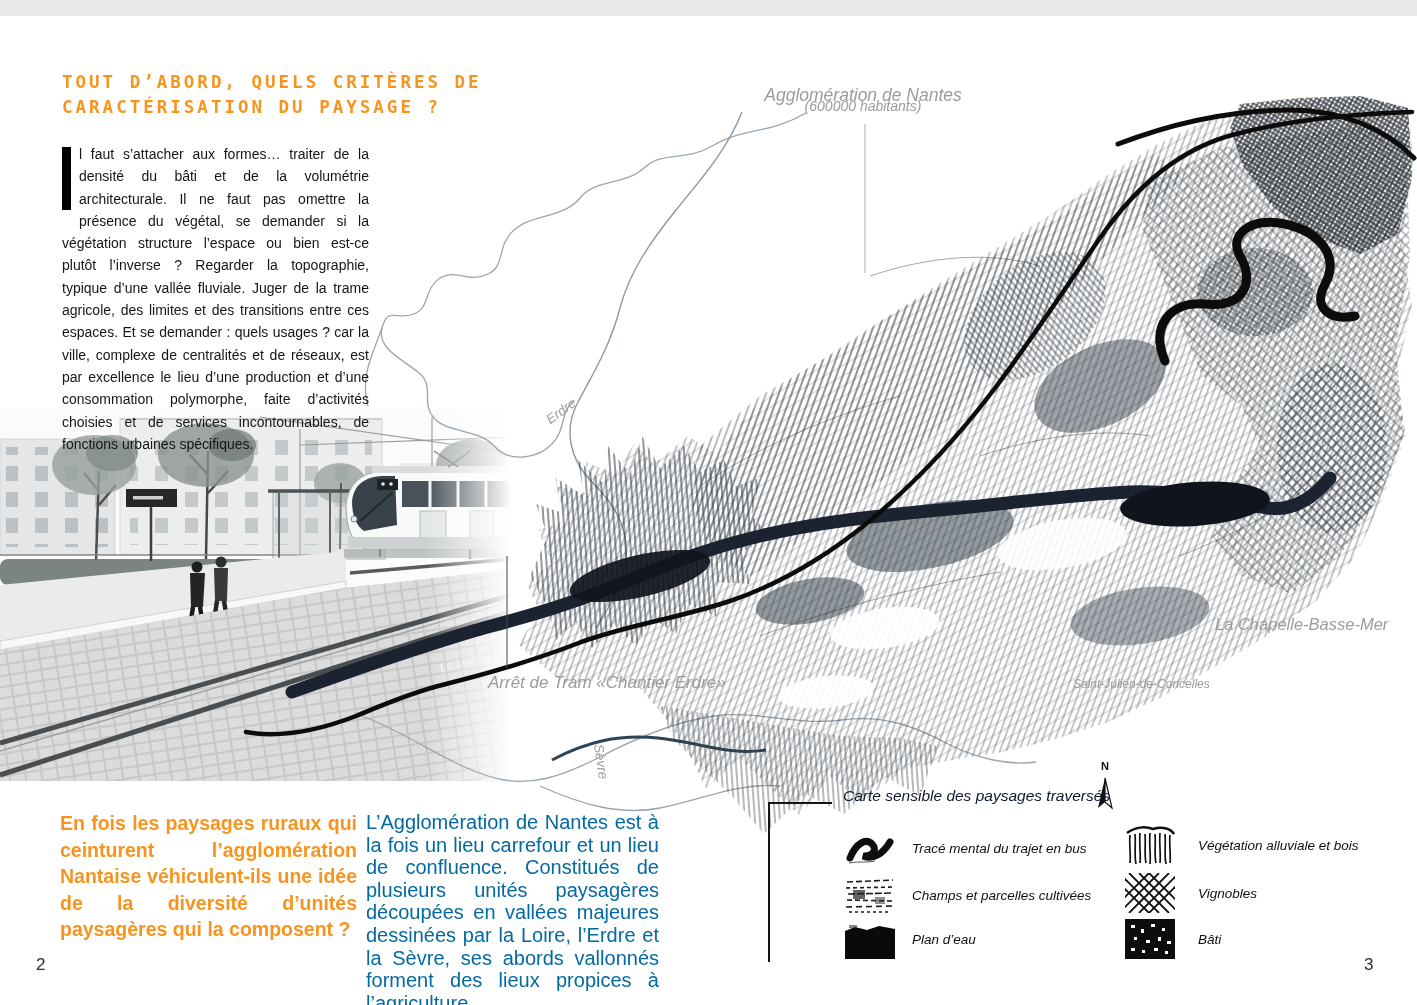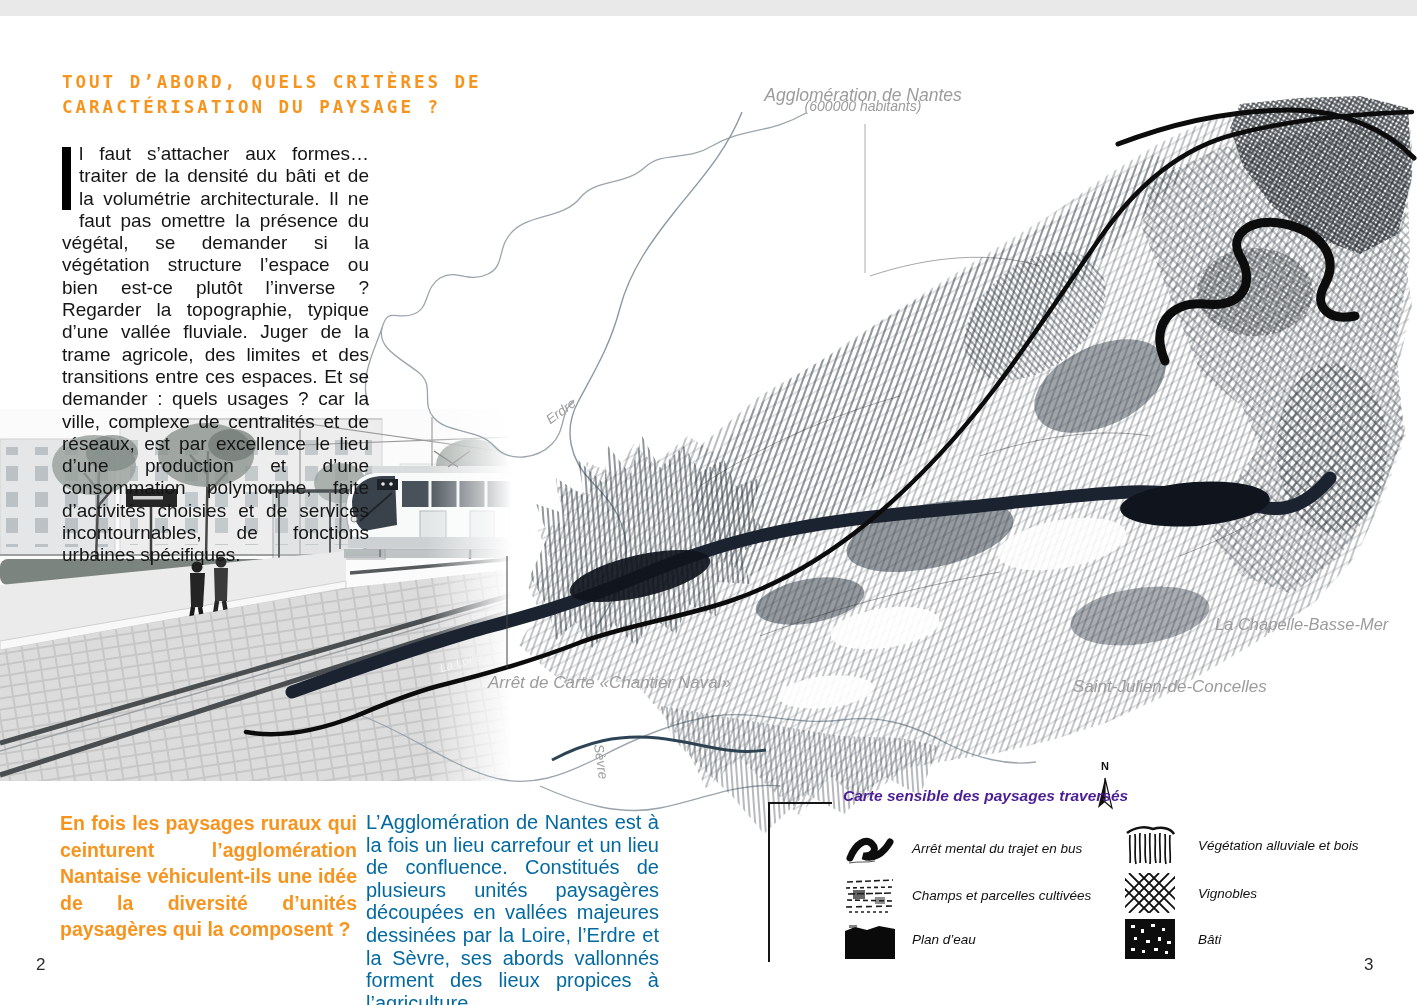--- a/index.html
+++ b/index.html
@@ -14,21 +14,21 @@
   .heading {
     left:62px; top:54px; width:480px;
     font-family:"DejaVu Sans Mono", monospace;
     font-size:17.5px; font-weight:bold; letter-spacing:3px; line-height:25px;
     color:var(--accent,#F7941E);
   }
 
   
   .intro {
     left:62px; top:127px; width:307px;
-    font-size:19px; line-height:22.3px; text-align:justify; color:#151515;
+    font-size:14px; line-height:22.3px; text-align:justify; color:#151515;
   }
   .initial-bar { float:left; width:9px; height:63px; background:#000; margin:4px 8px 0 0; }
 
   
   .question {
     left:60px; top:794px; width:297px;
     font-size:19.5px; font-weight:bold; line-height:26.6px; text-align:justify;
     color:var(--accent,#F7941E);
   }
 
@@ -36,30 +36,30 @@
   .body2 {
     left:366px; top:795px; width:293px;
     font-size:20px; line-height:22.6px; text-align:justify; color:#0369a1;
   }
 
   
   .maplbl { position:absolute; color:#9c9c9c; font-style:italic; z-index:6; }
   .lbl-agglo { left:863px; top:69px; transform:translateX(-50%); font-size:17.5px; }
   .lbl-agglo-sub { left:863px; top:82px; transform:translateX(-50%); font-size:14px; }
   .lbl-chapelle { left:1215px; top:599px; font-size:16.5px;text-align:center; }
-  .lbl-stjulien { left:1073px; top:661px; font-size:17px; }
+  .lbl-stjulien { left:1073px; top:661px; font-size:12px; }
   .lbl-arret { left:488px; top:657px; font-size:17px; }
   .lbl-erdre { left:552px; top:396px; font-size:13.5px; transform:rotate(-36deg); transform-origin:left bottom; }
   .lbl-sevre { left:606px; top:727px; font-size:13.5px; transform:rotate(82deg); transform-origin:left top; }
   .lbl-loire { left:438px; top:646px; font-size:12px; font-style:italic; color:#f4f4f4; transform:rotate(-17deg); transform-origin:left top; z-index:6; }
 
   
   .legend-bracket { left:768px; top:786px; width:62px; height:158px;
     border-left:2px solid #141414; border-top:2px solid #141414; z-index:6; }
-  .legend-title { left:843px; top:771px; font-style:italic; font-size:15.5px; color:#4c1d95; z-index:6;font-weight:bold; }
+  .legend-title { left:843px; top:771px; font-style:italic; font-size:15.5px; color:#0f172a; z-index:6; }
   .legend-label { position:absolute; font-style:italic; font-size:13.5px; color:#101010; z-index:6; }
   .swatch { position:absolute; z-index:6; }
   .north-n { left:1101px; top:744px; font-size:11px; font-weight:bold; color:#101010; z-index:6; }
 
   .pagenum { font-size:17px; color:#2b2b2b; z-index:6; }
   .pn-left { left:36px; top:939px; }
   .pn-right { left:1364px; top:939px; }
 
   .photo-wrap { left:0; top:393px; width:512px; height:372px; z-index:1; }
   .map-wrap { left:0; top:0; width:1417px; height:1005px; z-index:2; pointer-events:none; }
@@ -287,35 +287,35 @@
   </div>
 
   <div class="abs question txt">En fois les paysages ruraux qui ceinturent l’agglomération Nantaise véhiculent-ils une idée de la diversité d’unités paysagères qui la composent ?</div>
 
   <div class="abs body2 txt">L’Agglomération de Nantes est à la fois un lieu carrefour et un lieu de confluence. Constitués de plusieurs unités paysagères découpées en vallées majeures dessinées par la Loire, l’Erdre et la Sèvre, ses abords vallonnés forment des lieux propices à l’agriculture.</div>
 
   <div class="maplbl lbl-agglo">Agglomération de Nantes</div>
   <div class="maplbl lbl-agglo-sub">(600000 habitants)</div>
   <div class="maplbl lbl-erdre">Erdre</div>
   <div class="abs lbl-loire">La Loire</div>
-  <div class="maplbl lbl-arret">Arrêt de Carte «Chantier Naval»</div>
+  <div class="maplbl lbl-arret">Arrêt de Tram «Chantier Erdre»</div>
   <div class="maplbl lbl-sevre">Sèvre</div>
   <div class="maplbl lbl-chapelle">La Chapelle-Basse-Mer</div>
   <div class="maplbl lbl-stjulien">Saint-Julien-de-Concelles</div>
 
   <div class="abs legend-bracket"></div>
   <div class="abs legend-title">Carte sensible des paysages traversés</div>
   <div class="abs north-n">N</div>
 
   <svg class="swatch" style="left:845px; top:813px;" width="50" height="40">
     <rect width="50" height="40" fill="#fff"></rect>
     <path d="M5,29 C11,14 21,9 27,15 C33,21 27,28 18,27 C28,31 38,25 45,13" fill="none" stroke="#0e0e0e" stroke-width="7" stroke-linecap="round"></path>
     <path d="M4,34 C14,32 22,34 30,32" stroke="#555" stroke-width="1" fill="none"></path>
   </svg>
-  <div class="legend-label" style="left:912px; top:825px;">Arrêt mental du trajet en bus</div>
+  <div class="legend-label" style="left:912px; top:825px;">Tracé mental du trajet en bus</div>
 
   <svg class="swatch" style="left:845px; top:861px;" width="50" height="38">
     <rect width="50" height="38" fill="#fff"></rect>
     <g stroke="#1c1c1c" stroke-width="1.6">
       <line x1="2" y1="5" x2="48" y2="3" stroke-dasharray="6 3"></line>
       <line x1="1" y1="11" x2="49" y2="10" stroke-dasharray="4 3"></line>
       <line x1="3" y1="17" x2="47" y2="16" stroke-dasharray="7 2"></line>
       <line x1="2" y1="23" x2="48" y2="24" stroke-dasharray="5 3"></line>
       <line x1="1" y1="30" x2="49" y2="29" stroke-dasharray="6 4"></line>
       <line x1="4" y1="35" x2="44" y2="35" stroke-dasharray="3 3"></line>

